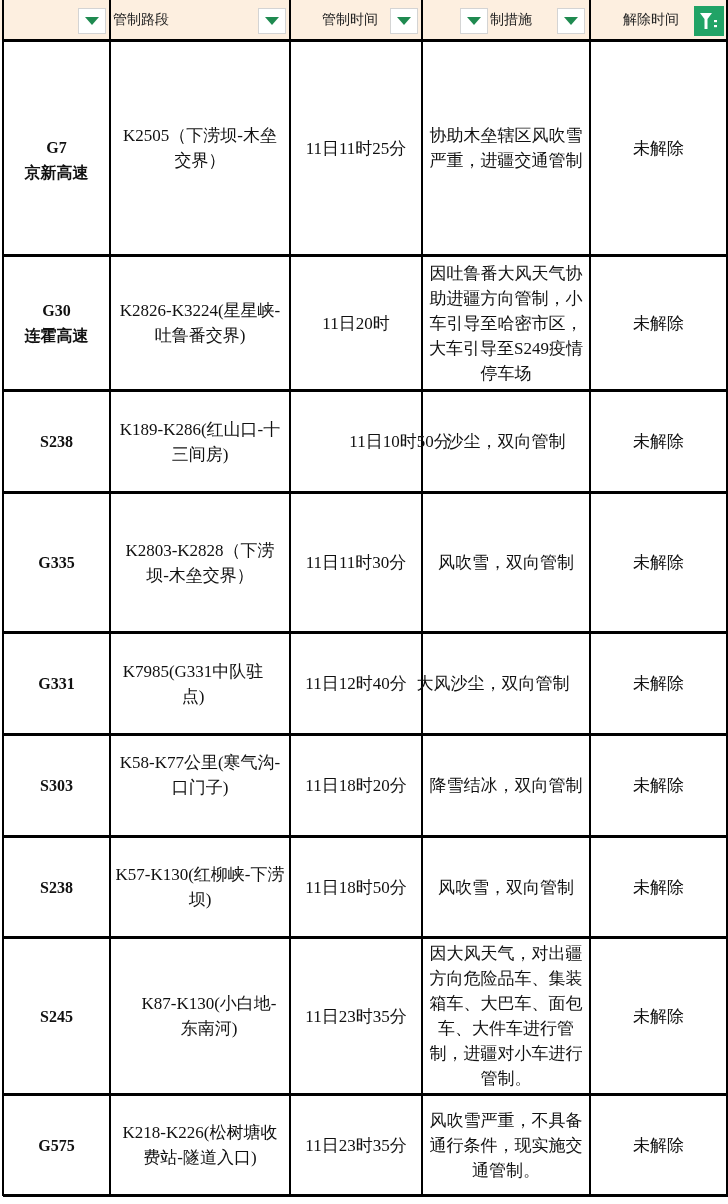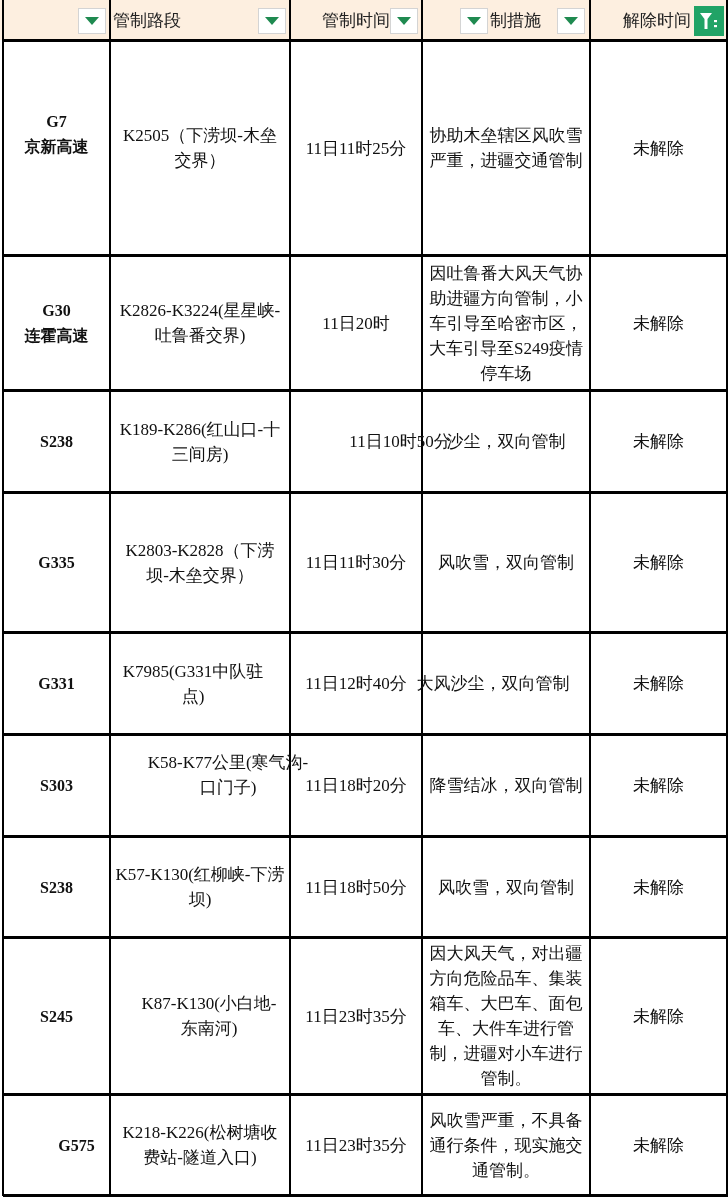--- a/index.html
+++ b/index.html
@@ -1,20 +1,20 @@
 <!DOCTYPE html>
 <html><head>
 <meta charset="utf-8">
 <style>
   html, body { margin:0; padding:0; background:#ffffff; }
   body { width:728px; height:1204px; overflow:hidden; position:relative;
          font-family:"Liberation Serif","DejaVu Serif",serif; color:#111; }
   .sheet { position:absolute; left:0; top:0; width:728px; }
   .hdr { position:absolute; left:0; top:0; width:728px; height:40px; background:#fdefe0; }
-  .hcell { position:absolute; top:0; height:40px; display:flex; align-items:center; font-size:17px; color:#222;
+  .hcell { position:absolute; top:0; height:40px; display:flex; align-items:center; font-size:14px; color:#222;
            font-family:"DejaVu Sans","Liberation Sans",sans-serif; }
   .hlabel { white-space:nowrap; }
   .dd { position:absolute; top:8px; width:28px; height:26px; background:#fff; border:1px solid #d4d4d4; box-sizing:border-box;
         display:flex; align-items:center; justify-content:center; }
   .dd .tri { width:0; height:0; border-left:7px solid transparent; border-right:7px solid transparent; border-top:8px solid #1f8a50; }
   .filt { position:absolute; top:6px; width:30px; height:30px; background:#21a366; display:flex; align-items:center; justify-content:center; }
   .vline { position:absolute; width:2px; background:#000; }
   .hline { position:absolute; height:3px; background:#000; left:3px; width:725px; }
   .cell { position:absolute; display:flex; align-items:center; justify-content:center; text-align:center;
           font-size:17px; line-height:25px; box-sizing:border-box; padding:0 4px; }
@@ -80,21 +80,21 @@
   <div class="hline" style="top:389px;"></div>
   <div class="hline" style="top:491px;"></div>
   <div class="hline" style="top:631px;"></div>
   <div class="hline" style="top:733px;"></div>
   <div class="hline" style="top:835px;"></div>
   <div class="hline" style="top:936px;"></div>
   <div class="hline" style="top:1093px;"></div>
   <div class="hline" style="top:1194px;"></div>
 
   <div>
-    <div class="cell c0" style="left:4px;top:28px;width:105px;height:212px;white-space:pre-line;">G7
+    <div class="cell c0" style="left:4px;top:54px;width:105px;height:212px;white-space:pre-line;">G7
 京新高速</div>
     <div class="cell" style="left:111px;top:42px;width:178px;height:212px;">K2505（下涝坝-木垒交界）</div>
     <div class="cell" style="left:291px;top:42px;width:130px;height:212px;">11日11时25分</div>
     <div class="cell" style="left:423px;top:42px;width:166px;height:212px;">协助木垒辖区风吹雪严重，进疆交通管制</div>
     <div class="cell" style="left:591px;top:42px;width:135px;height:212px;">未解除</div>
   </div>
 
   <div>
     <div class="cell c0" style="left:4px;top:257px;width:105px;height:132px;white-space:pre-line;">G30
 连霍高速</div>
@@ -123,21 +123,21 @@
   <div>
     <div class="cell c0" style="left:4px;top:634px;width:105px;height:99px;font-family:Liberation Serif, serif;">G331</div>
     <div class="cell" style="left:111px;top:634px;width:164px;height:99px;padding:0 1px;">K7985(G331中队驻点)</div>
     <div class="cell" style="left:291px;top:634px;width:130px;height:99px;">11日12时40分</div>
     <div class="cell" style="left:410px;top:634px;width:166px;height:99px;padding:0 1px;">大风沙尘，双向管制</div>
     <div class="cell" style="left:591px;top:634px;width:135px;height:99px;">未解除</div>
   </div>
 
   <div>
     <div class="cell c0" style="left:4px;top:736px;width:105px;height:99px;">S303</div>
-    <div class="cell" style="left:111px;top:736px;width:178px;height:77px;margin-left:28px;">K58-K77公里(寒气沟-口门子)</div>
+    <div class="cell" style="left:111px;top:736px;width:178px;height:77px;">K58-K77公里(寒气沟-口门子)</div>
     <div class="cell" style="left:291px;top:736px;width:130px;height:99px;">11日18时20分</div>
     <div class="cell" style="left:423px;top:736px;width:166px;height:99px;padding:0 1px;">降雪结冰，双向管制</div>
     <div class="cell" style="left:591px;top:736px;width:135px;height:99px;">未解除</div>
   </div>
 
   <div>
     <div class="cell c0" style="left:4px;top:838px;width:105px;height:98px;">S238</div>
     <div class="cell" style="left:111px;top:838px;width:178px;height:98px;">K57-K130(红柳峡-下涝坝)</div>
     <div class="cell" style="left:291px;top:838px;width:130px;height:98px;">11日18时50分</div>
     <div class="cell" style="left:423px;top:838px;width:166px;height:98px;">风吹雪，双向管制</div>
@@ -146,19 +146,19 @@
 
   <div>
     <div class="cell c0" style="left:4px;top:939px;width:105px;height:154px;">S245</div>
     <div class="cell" style="left:111px;top:939px;width:178px;height:154px;padding-left:22px;">K87-K130(小白地-东南河)</div>
     <div class="cell" style="left:291px;top:939px;width:130px;height:154px;">11日23时35分</div>
     <div class="cell" style="left:423px;top:939px;width:166px;height:154px;">因大风天气，对出疆方向危险品车、集装箱车、大巴车、面包车、大件车进行管制，进疆对小车进行管制。</div>
     <div class="cell" style="left:591px;top:939px;width:135px;height:154px;">未解除</div>
   </div>
 
   <div>
-    <div class="cell c0" style="left:4px;top:1096px;width:105px;height:98px;margin-left:20px;">G575</div>
+    <div class="cell c0" style="left:4px;top:1096px;width:105px;height:98px;">G575</div>
     <div class="cell" style="left:111px;top:1096px;width:178px;height:98px;">K218-K226(松树塘收费站-隧道入口)</div>
     <div class="cell" style="left:291px;top:1096px;width:130px;height:98px;">11日23时35分</div>
     <div class="cell" style="left:423px;top:1096px;width:166px;height:98px;">风吹雪严重，不具备通行条件，现实施交通管制。</div>
     <div class="cell" style="left:591px;top:1096px;width:135px;height:98px;">未解除</div>
   </div>
 </div>
 
 </body></html>

